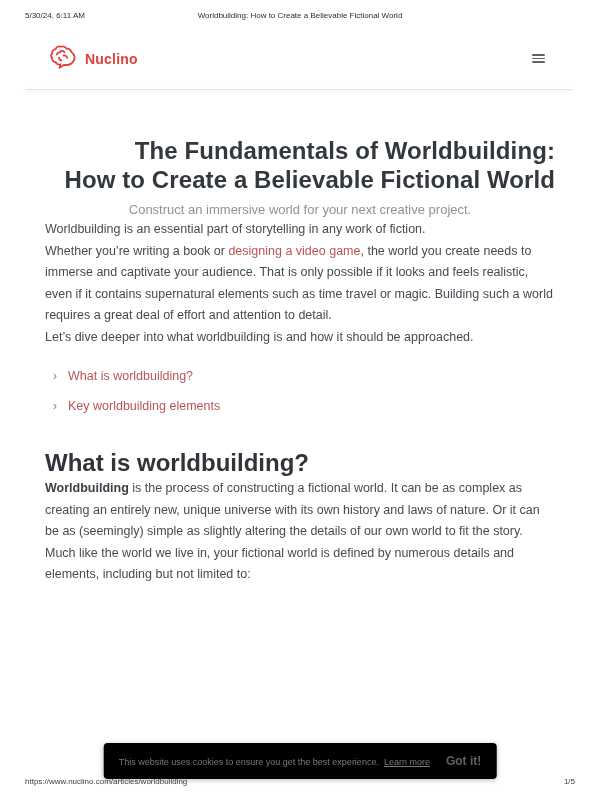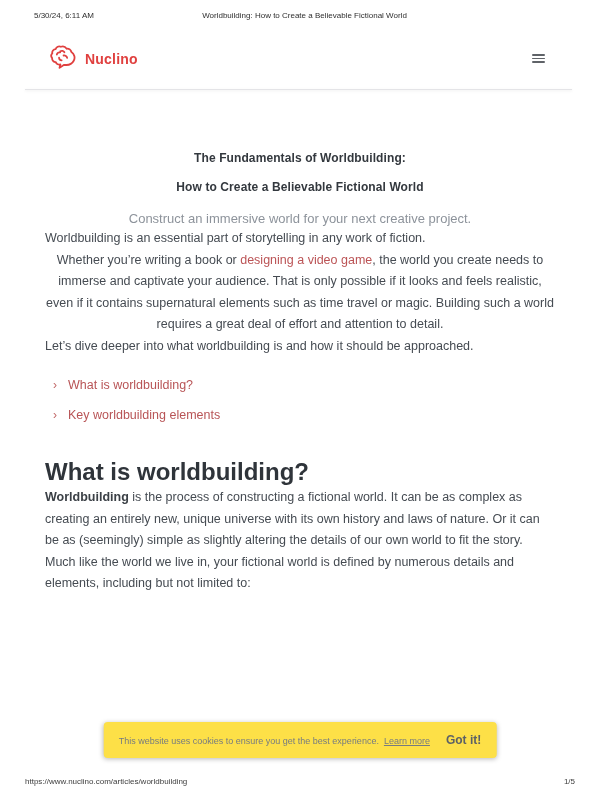--- a/index.html
+++ b/index.html
@@ -7,21 +7,21 @@
     width: 600px; height: 800px;
     background: #ffffff;
     font-family: "Liberation Sans", sans-serif;
     position: relative;
     overflow: hidden;
     -webkit-font-smoothing: antialiased;
   }
 
   
   .print-header {
-    position: absolute; top: 11px; left: 34px; right: 25px;
+    position: absolute; top: 11px; left: 25px; right: 25px;
     font-size: 8px; color: #2e2e2e; height: 10px;
   }
   .print-header .ph-left { position: absolute; left: 0; top: 0; }
   .print-header .ph-center { position: absolute; left: 0; right: 0; top: 0; text-align: center; }
 
   .print-footer {
     position: absolute; bottom: 14px; left: 25px; right: 25px;
     display: flex; justify-content: space-between;
     font-size: 8px; color: #3d3d3d;
   }
@@ -43,51 +43,51 @@
     height: 1px; background: #e4e4e7;
     box-shadow: 0 1px 3px rgba(0,0,0,0.10);
   }
 
   
   main {
     position: absolute; top: 0; left: 45px; right: 45px;
     padding-top: 136px;
   }
   h1 {
-    margin: 8px; text-align: center;
-    font-size: 12px; line-height: 29px; font-weight: 600;
+    margin: 0; text-align: right;
+    font-size: 24px; line-height: 29px; font-weight: 600;
     color: #33383e; letter-spacing: 0.1px;
   }
   .subtitle {
     margin: 7px 0 0; text-align: center;
     font-size: 13px; line-height: 18px; color: #8d939b;
   }
   p.body { margin: 0; font-size: 12.5px; line-height: 21.5px; color: #454b52; }
   .p1 { margin-top: 69px; }
-  .p2 { margin-top: 21px; text-align: center; }
+  .p2 { margin-top: 21px; }
   .p3 { margin-top: 14px; }
   .inline-link { color: #bb5355; text-decoration: none; cursor: pointer; }
 
   ul.toc { list-style: none; margin: 14px 0 0; padding: 0 0 0 8px; }
   ul.toc li { font-size: 12.5px; line-height: 29.5px; }
   ul.toc .chev { color: #c26a6a; margin-right: 11px; font-size: 12px; }
   ul.toc a { color: #b85456; text-decoration: none; cursor: pointer; }
 
   h2 {
     margin: 27px 0 0;
     font-size: 24px; line-height: 30px; font-weight: 600; color: #2f343a;
   }
   .p4 { margin-top: 12px; }
   .p4 .lead-bold { font-weight: bold; color: #3b4046; }
   .p5 { margin-top: 14px; }
 
   
   .cookie-banner {
-    position: absolute; left: 50%; transform: translateX(-50%); bottom: 42px;
-    background: #fde047; border-radius: 4px;
+    position: absolute; left: 50%; transform: translateX(-50%); bottom: 21px;
+    background: #000000; border-radius: 4px;
     box-shadow: 0 1px 5px rgba(0,0,0,0.28);
     padding: 11px 15px;
     display: flex; align-items: baseline; white-space: nowrap;
     font-size: 9px; color: #767b80;
   }
   .cookie-banner .learn-more {
     margin-left: 5px; text-decoration: underline; color: #767b80; cursor: pointer;
   }
   .cookie-banner .got-it {
     margin-left: 16px; background: none; border: none; padding: 0;

